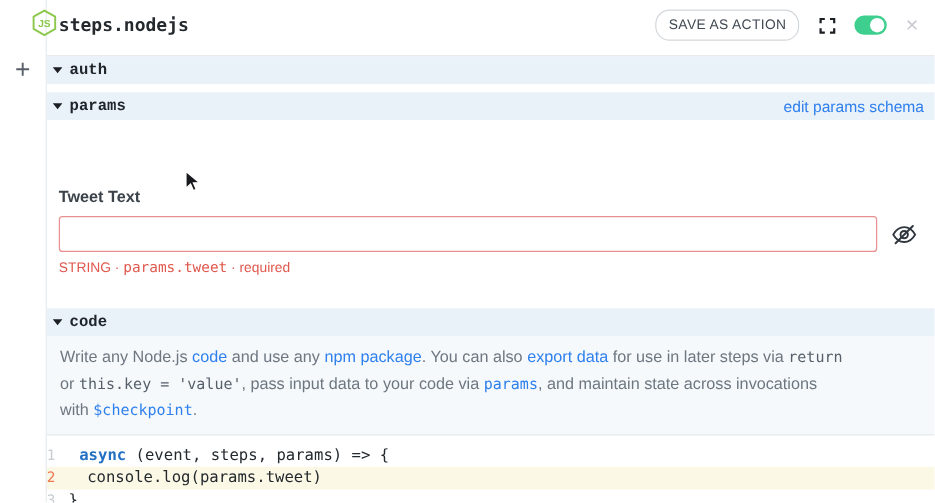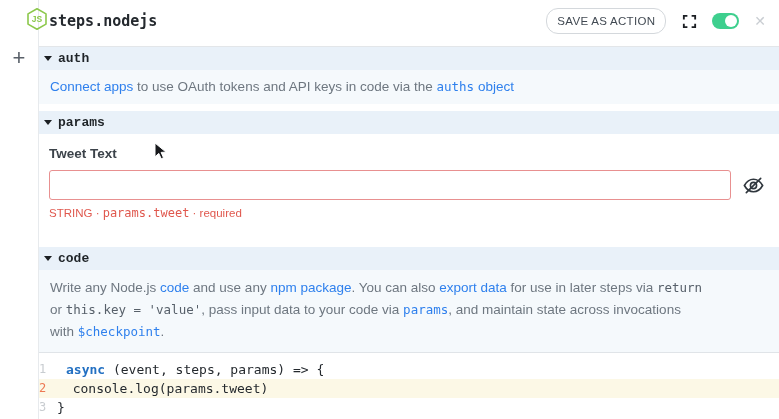--- a/index.html
+++ b/index.html
@@ -29,21 +29,21 @@
   .section-header{height:23px;background:var(--section-header-bg);display:flex;align-items:center;
                   padding:0 9px 0 3px;cursor:pointer;}
   .caret{width:0;height:0;border-left:4px solid transparent;border-right:4px solid transparent;
          border-top:5px solid #1b1f23;margin:0 6px 0 2px;}
   .section-label{font-family:Liberation Mono, monospace;font-weight:bold;font-size:13px;color:#1f2428;}
   .spacer{flex:1;}
   .edit-link{font-size:13px;color:var(--accent-link);cursor:pointer;}
   .gap{height:7px;background:#fff;}
 
   .auth-body{background:var(--section-body-bg);padding:9px 14px 10px 11px;font-size:13.5px;color:#6e7780;}
-  .params-body{background:#fff;padding:12px 14px 12px 10px;}
+  .params-body{background:#fff;padding:12px 14px 12px 10px;margin-top:44px;}
   .field-label{font-size:13.5px;font-weight:bold;color:#3c434a;margin-bottom:9px;}
   .input-row{display:flex;align-items:center;}
   .text-input{flex:1;height:30px;border:1px solid var(--error-border);border-radius:3px;outline:none;
               padding:0 8px;box-sizing:border-box;font-size:13px;background:#fff;min-width:0;}
   .eye{margin-left:11px;color:#2f363d;display:flex;cursor:pointer;flex:none;}
   .meta{margin-top:6px;font-size:11.5px;color:var(--error-text);}
   .meta .seg-mono{color:inherit;font-size:12px;}
   .bottom-gap{height:15px;background:#fff;}
 
   .code-desc{background:var(--section-body-bg);border-bottom:1px solid #e0e4e8;
@@ -94,28 +94,28 @@
       <div class="toggle">
         <div class="knob"></div>
       </div>
       <div class="close">✕</div>
     </div>
 
     <div class="section-header">
       <span class="caret"></span>
       <span class="section-label">auth</span>
     </div>
-    <div class="auth-body"><span class="seg-link">Connect apps</span><span class="seg-text"> to use OAuth tokens and API keys in code via the </span><span class="seg-monolink">auths</span><span class="seg-link"> object</span></div>
 
     <div class="gap"></div>
 
     <div class="section-header">
       <span class="caret"></span>
       <span class="section-label">params</span>
       <span class="spacer"></span>
+      <span class="edit-link">edit params schema</span>
     </div>
     <div class="params-body">
       <div class="field-label">Tweet Text</div>
       <div class="input-row">
         <input class="text-input" type="text" value="" style="">
         <div class="eye">
           <svg width="23" height="23" viewBox="0 0 24 24" fill="none" stroke="currentColor" stroke-width="1.7" stroke-linecap="round">
             <path d="M2.5 12 C5 7.5 8.3 5.5 12 5.5 C15.7 5.5 19 7.5 21.5 12 C19 16.5 15.7 18.5 12 18.5 C8.3 18.5 5 16.5 2.5 12 Z"></path>
             <circle cx="12" cy="12" r="3.2"></circle>
             <line x1="4.5" y1="19.5" x2="19.5" y2="4.5"></line>

